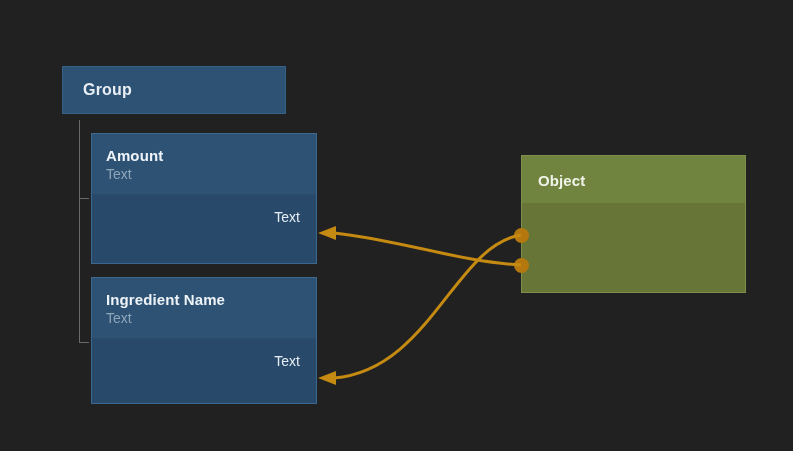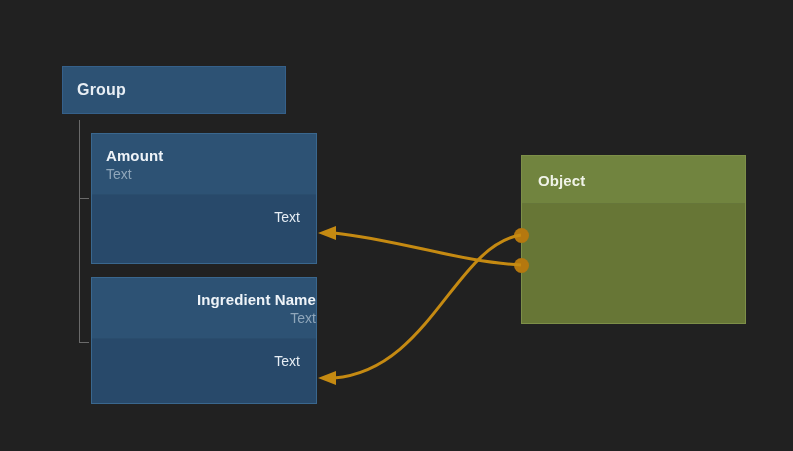--- a/index.html
+++ b/index.html
@@ -27,21 +27,21 @@
     background: #2d5274;
     border: 1px solid #35608a;
     box-sizing: border-box;
     display: flex;
     align-items: center;
   }
   .group-header .title {
     color: #e8eef4;
     font-size: 16px;
     font-weight: bold;
-    padding-left: 14px;
+    padding-left: 20px;
     letter-spacing: 0.2px;
   }
   .tree-line {
     position: absolute;
     left: 79px;
     top: 120px;
     width: 1px;
     height: 223px;
     background: #6a6a6a;
   }
@@ -86,30 +86,30 @@
     height: 58px;
   }
   .node .row-out {
     position: absolute;
     right: 16px;
     top: 14px;
     color: #e6edf4;
     font-size: 14px;
   }
   #node-amount { left: 91px; top: 133px; width: 226px; height: 131px; }
-  #node-ingredient { left: 91px; top: 277px; width: 226px; height: 127px; text-align: right; }
+  #node-ingredient { left: 91px; top: 277px; width: 226px; height: 127px; }
 
   
   .node-green {
     position: absolute;
     box-sizing: border-box;
     left: 521px;
     top: 155px;
     width: 225px;
-    height: 169px;
+    height: 138px;
     background: #677636;
     border: 1px solid #7d8f48;
   }
   .node-green .node-head {
     background: #71843f;
     padding: 16px 0 14px 16px;
     border-bottom: 1px solid #66763a;
   }
   .node-green .node-title {
     display: block;

